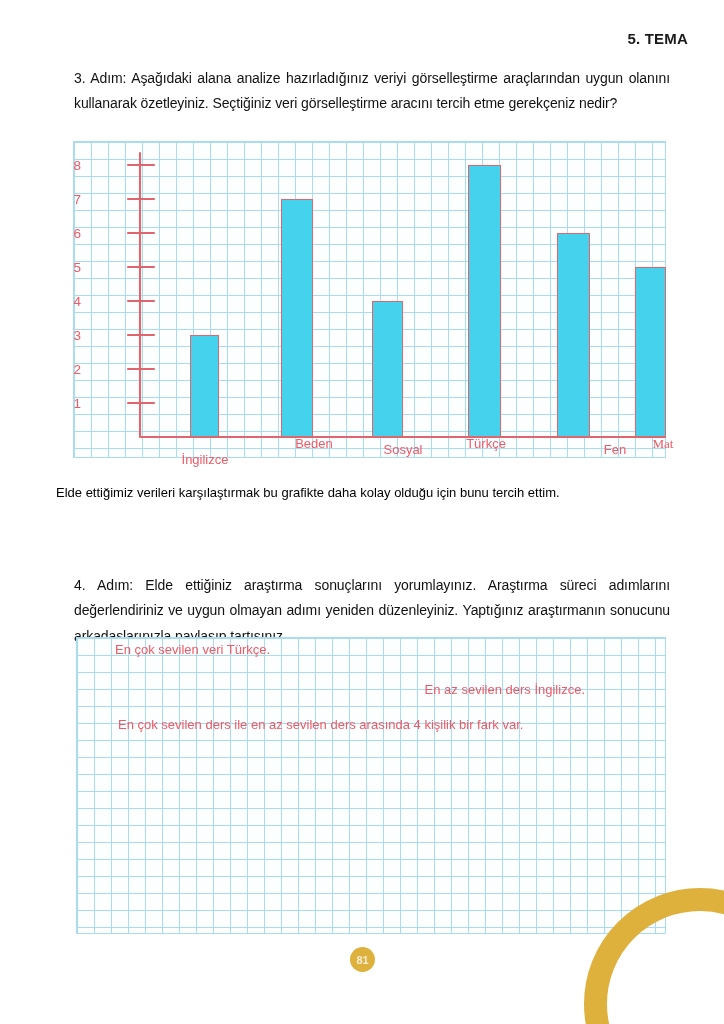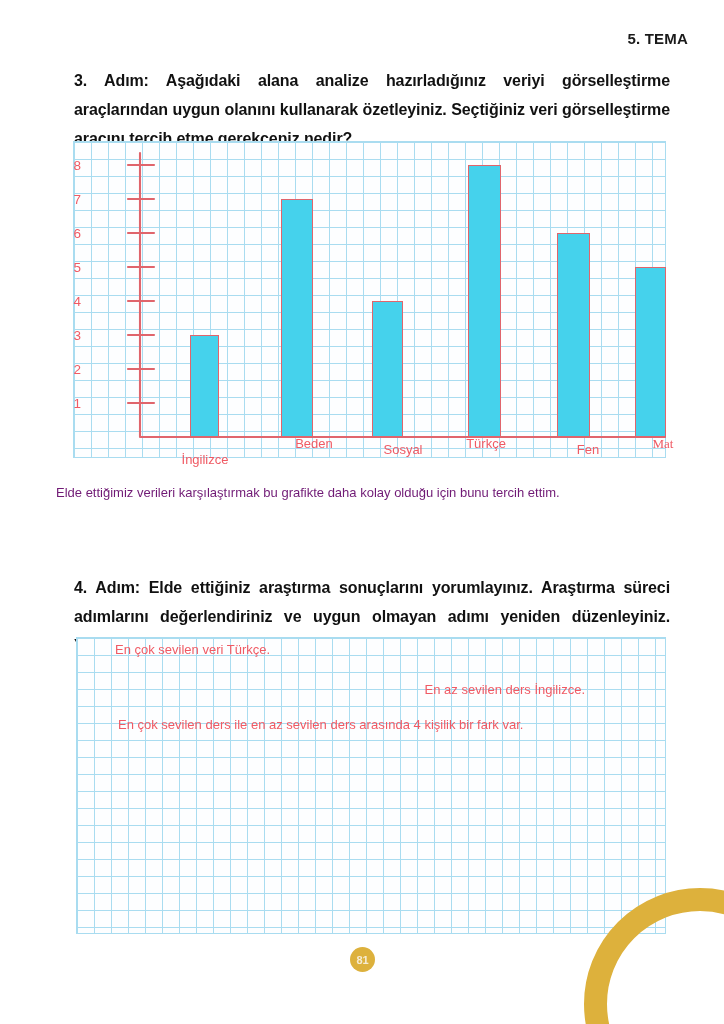--- a/index.html
+++ b/index.html
@@ -19,38 +19,38 @@
     font-weight:bold;
     color:#1a1a1a;
     letter-spacing:.2px;
   }
 
   
   .prompt{
     position:absolute;
     left:74px;
     width:596px;
-    font-size:16px;
-    font-weight:bold;
+    font-size:14px;
+    font-weight:normal;
     color:#111111;
     line-height:1.82;
     text-align:justify;
     letter-spacing:-.1px;
   }
   #prompt-step3{ top:66px; }
   #prompt-step4{ top:561px;margin-top:12px; }
 
   
   #reason-note{
     position:absolute;
     left:56px;
     top:483px;
     width:600px;
     font-size:13px;
-    color:#701a75;
+    color:#000000;
     line-height:1.52;
   }
 
   
   .grid-paper{
     position:absolute;
     background-color:#fdfeff;
     background-image:
       linear-gradient(to right,  #a9dcf0 0px, #a9dcf0 1px, transparent 1px),
       linear-gradient(to bottom, #a9dcf0 0px, #a9dcf0 1px, transparent 1px);
@@ -169,21 +169,21 @@
       <div class="bar" title="Sosyal: 4" style="left: 299px; width: 31px; height: 136px; top: 160px; background: rgb(69, 210, 236); border-color: rgb(224, 101, 108);"></div>
       <div class="bar" title="Türkçe: 8" style="left: 395px; width: 33px; height: 272px; top: 24px; background: rgb(69, 210, 236); border-color: rgb(224, 101, 108);"></div>
       <div class="bar" title="Fen: 6" style="left: 484px; width: 33px; height: 204px; top: 92px; background: rgb(69, 210, 236); border-color: rgb(224, 101, 108);"></div>
       <div class="bar" title="Mat: 5" style="left: 562px; width: 31px; height: 170px; top: 126px; background: rgb(69, 210, 236); border-color: rgb(224, 101, 108);"></div>
     </div>
   <div id="cat-labels">
       <div class="cat-label" style="left: 132px; top: 303px; margin-top: 8px;">İngilizce</div>
       <div class="cat-label" style="left: 241px; top: 295px;">Beden</div>
       <div class="cat-label" style="left: 330px; top: 301px;">Sosyal</div>
       <div class="cat-label" style="left: 413px; top: 295px;">Türkçe</div>
-      <div class="cat-label" style="left: 507px; top: 301px; padding-left: 16px;">Fen</div>
+      <div class="cat-label" style="left: 534px; top: 301px; padding-left: 16px;">Fen</div>
       <div class="cat-label" style="left: 590px; top: 295px; font-family: Liberation Serif, serif;">Mat</div>
     </div>
 </div>
 
 <div id="reason-note">Elde ettiğimiz verileri karşılaştırmak bu grafikte daha kolay olduğu için bunu tercih ettim.</div>
 
 <div class="prompt" id="prompt-step4">4. Adım: Elde ettiğiniz araştırma sonuçlarını yorumlayınız. Araştırma süreci adımlarını değerlendiriniz ve uygun olmayan adımı yeniden düzenleyiniz. Yaptığınız araştırmanın sonucunu arkadaşlarınızla paylaşıp tartışınız.</div>
 
 <div class="grid-paper" id="answer-grid"></div>
 

